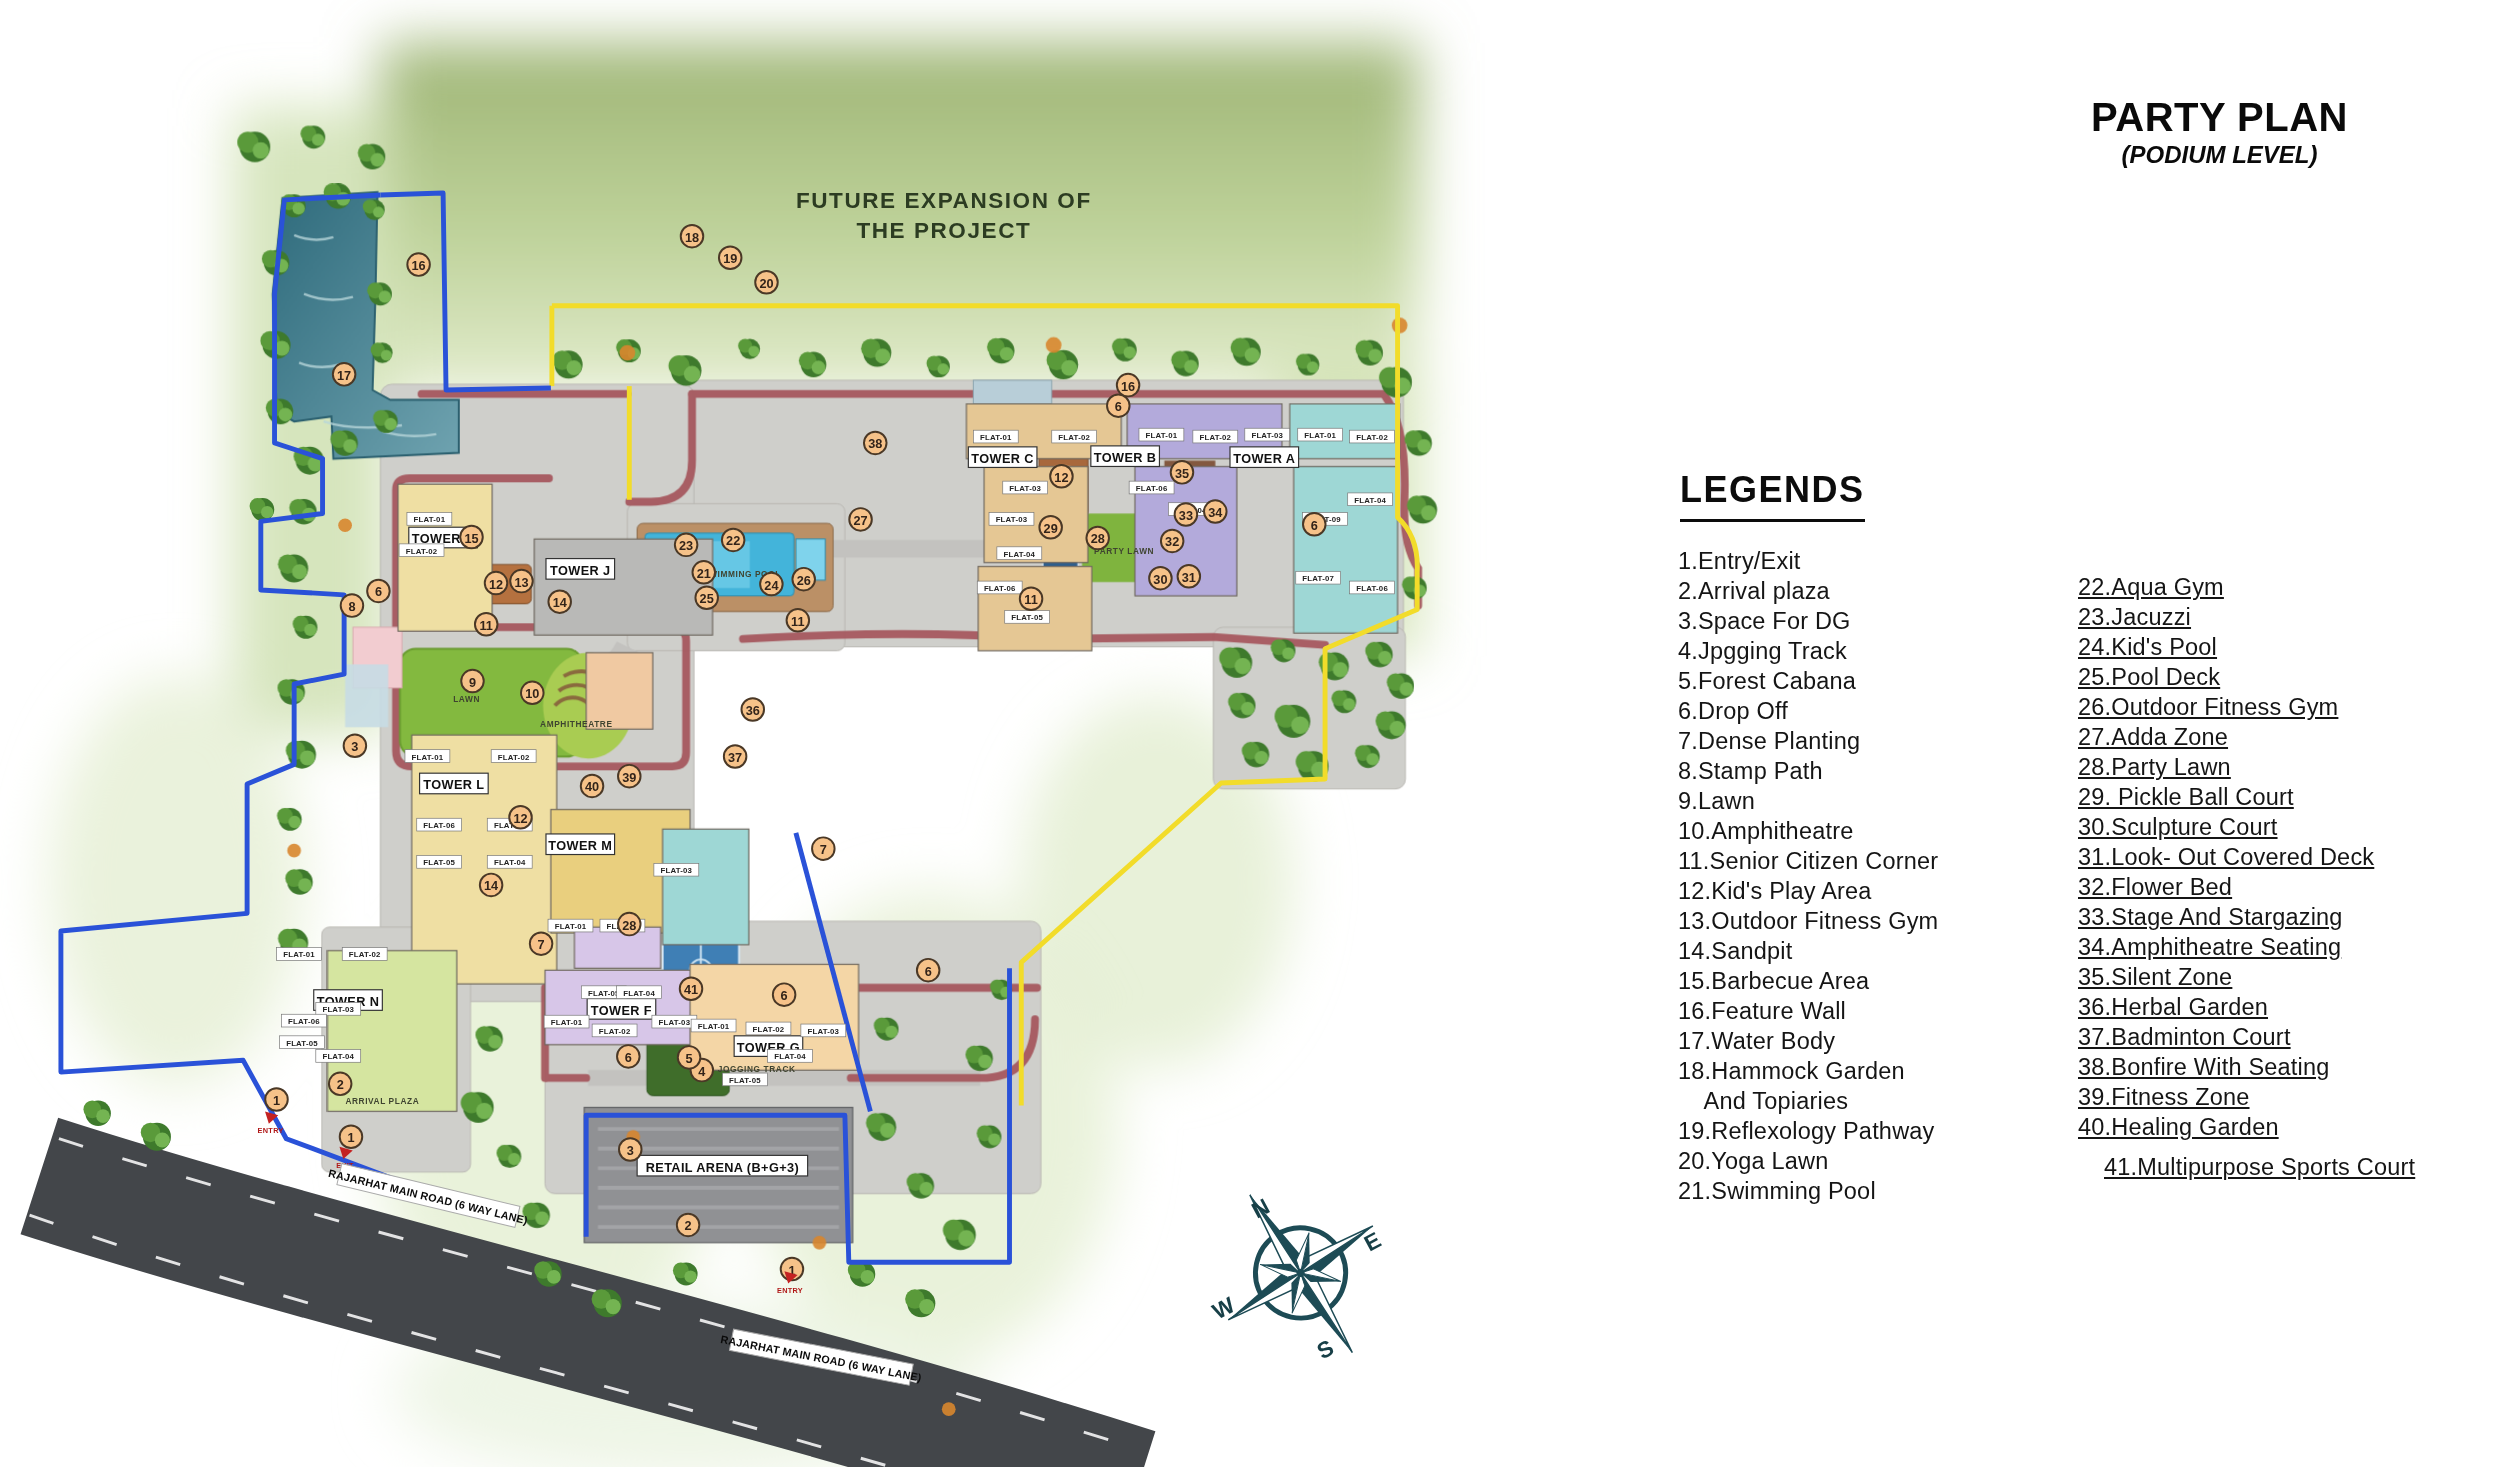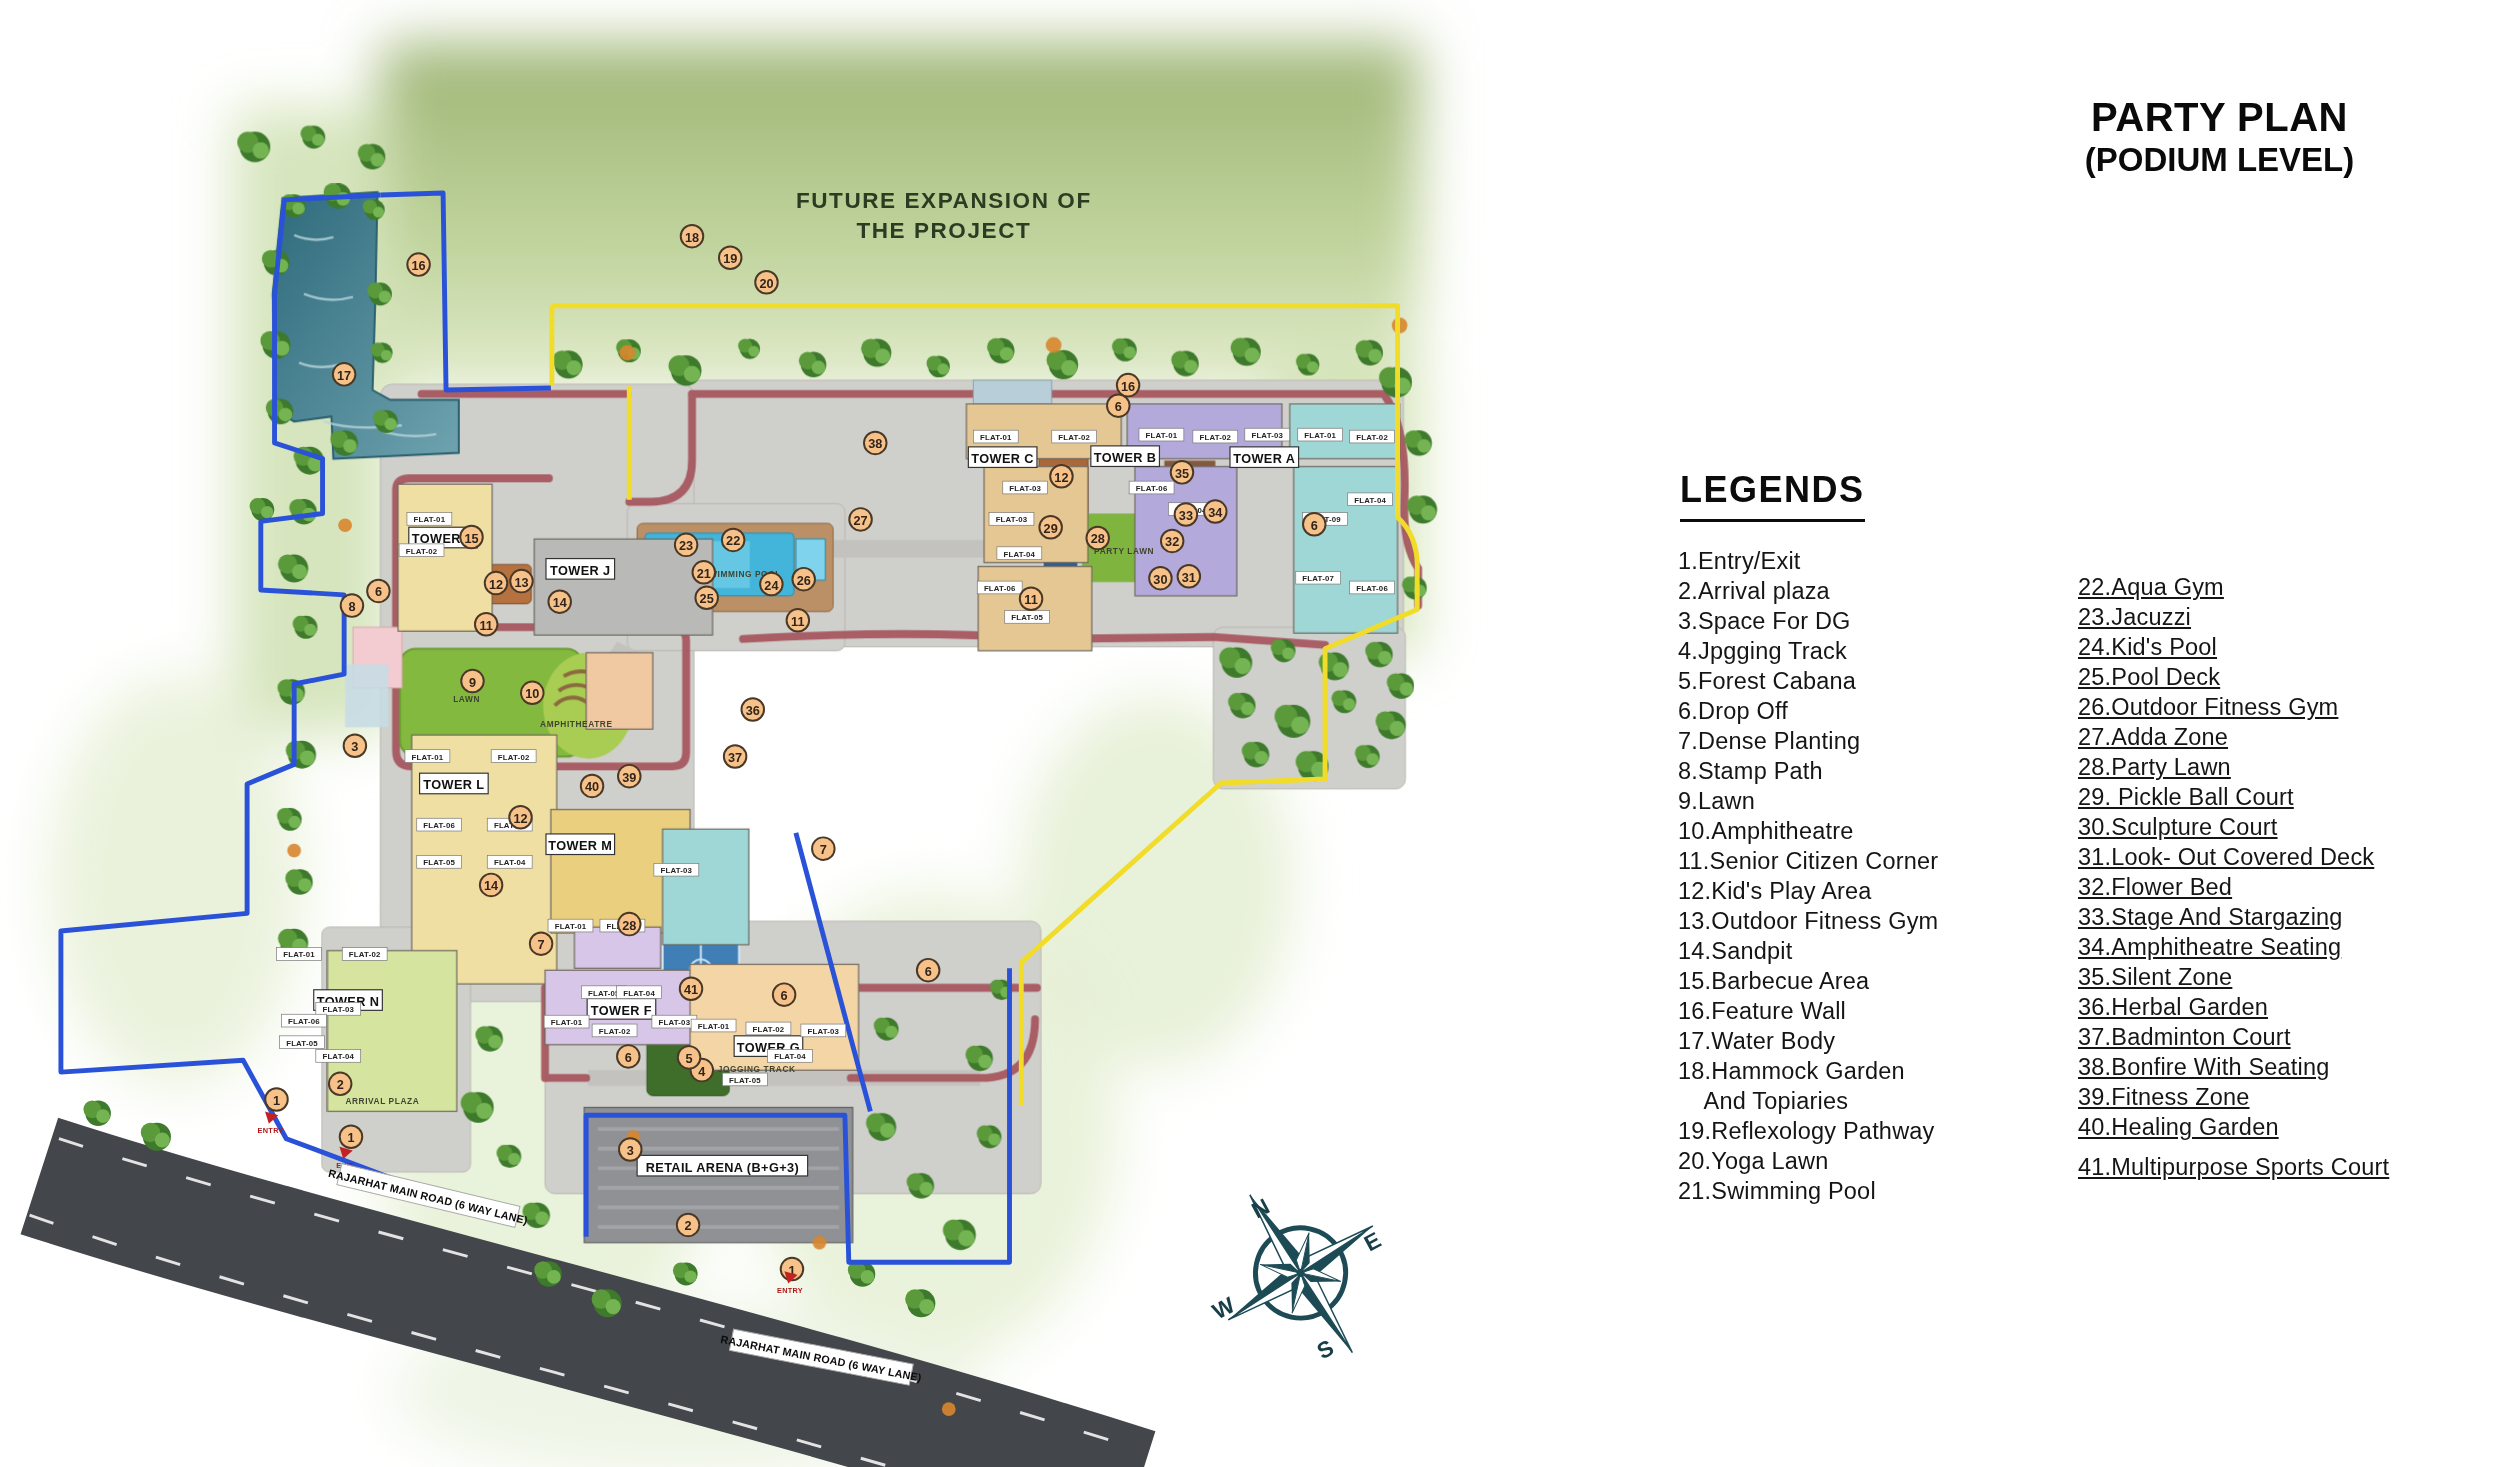--- a/index.html
+++ b/index.html
@@ -3,28 +3,28 @@
 <meta charset="utf-8">
 <style>
   html,body{margin:0;padding:0;background:#fff;}
   body{width:2509px;height:1467px;position:relative;overflow:hidden;
        font-family:"Liberation Sans",sans-serif;}
   .plan-svg{position:absolute;left:0;top:0;}
 
   
   .title-block{position:absolute;left:2058px;top:96px;width:323px;text-align:center;color:#0a0a0a;}
   .title-main{font-size:40px;font-weight:800;letter-spacing:0.5px;line-height:43px;}
-  .title-sub{font-size:33px;font-weight:700;margin-top:2px;}
+  .title-sub{font-size:24px;font-weight:700;margin-top:2px;font-style:italic;}
   .legends-heading{position:absolute;left:1680px;top:469px;font-size:36px;font-weight:800;
        letter-spacing:1.5px;color:#0c0c0c;border-bottom:3.9px solid #0c0c0c;padding-bottom:8px;}
   .legend-col{position:absolute;font-size:23.5px;line-height:30px;font-weight:500;
        color:#151515;letter-spacing:0.2px;white-space:pre;}
   .legend-col-1{left:1678px;top:546px;width:412px;}
   .legend-col-2{left:2078px;top:572px;width:431px;text-decoration:underline;}
-  .legend-item.gap-top{margin-top:9.8px;}
+  .legend-item.gap-top{margin-top:9.8px;margin-left:26px;}
 
   
   .phase-legend{position:absolute;left:1068px;top:925px;}
   .phase-row{display:flex;align-items:center;margin-bottom:26.5px;}
   .phase-box{width:74px;height:38px;border:7.8px solid #000;background:#fff;border-radius:2px;flex:0 0 auto;}
   .phase-label{margin-left:23.5px;font-size:30px;font-weight:800;color:#0a0a0a;letter-spacing:0.5px;white-space:nowrap;}
 
   
   .future-txt{font-size:23px;letter-spacing:1.6px;font-weight:600;fill:#2c3c22;}
   .tower-chip-txt{font-size:13px;font-weight:700;fill:#111;letter-spacing:.4px;}

